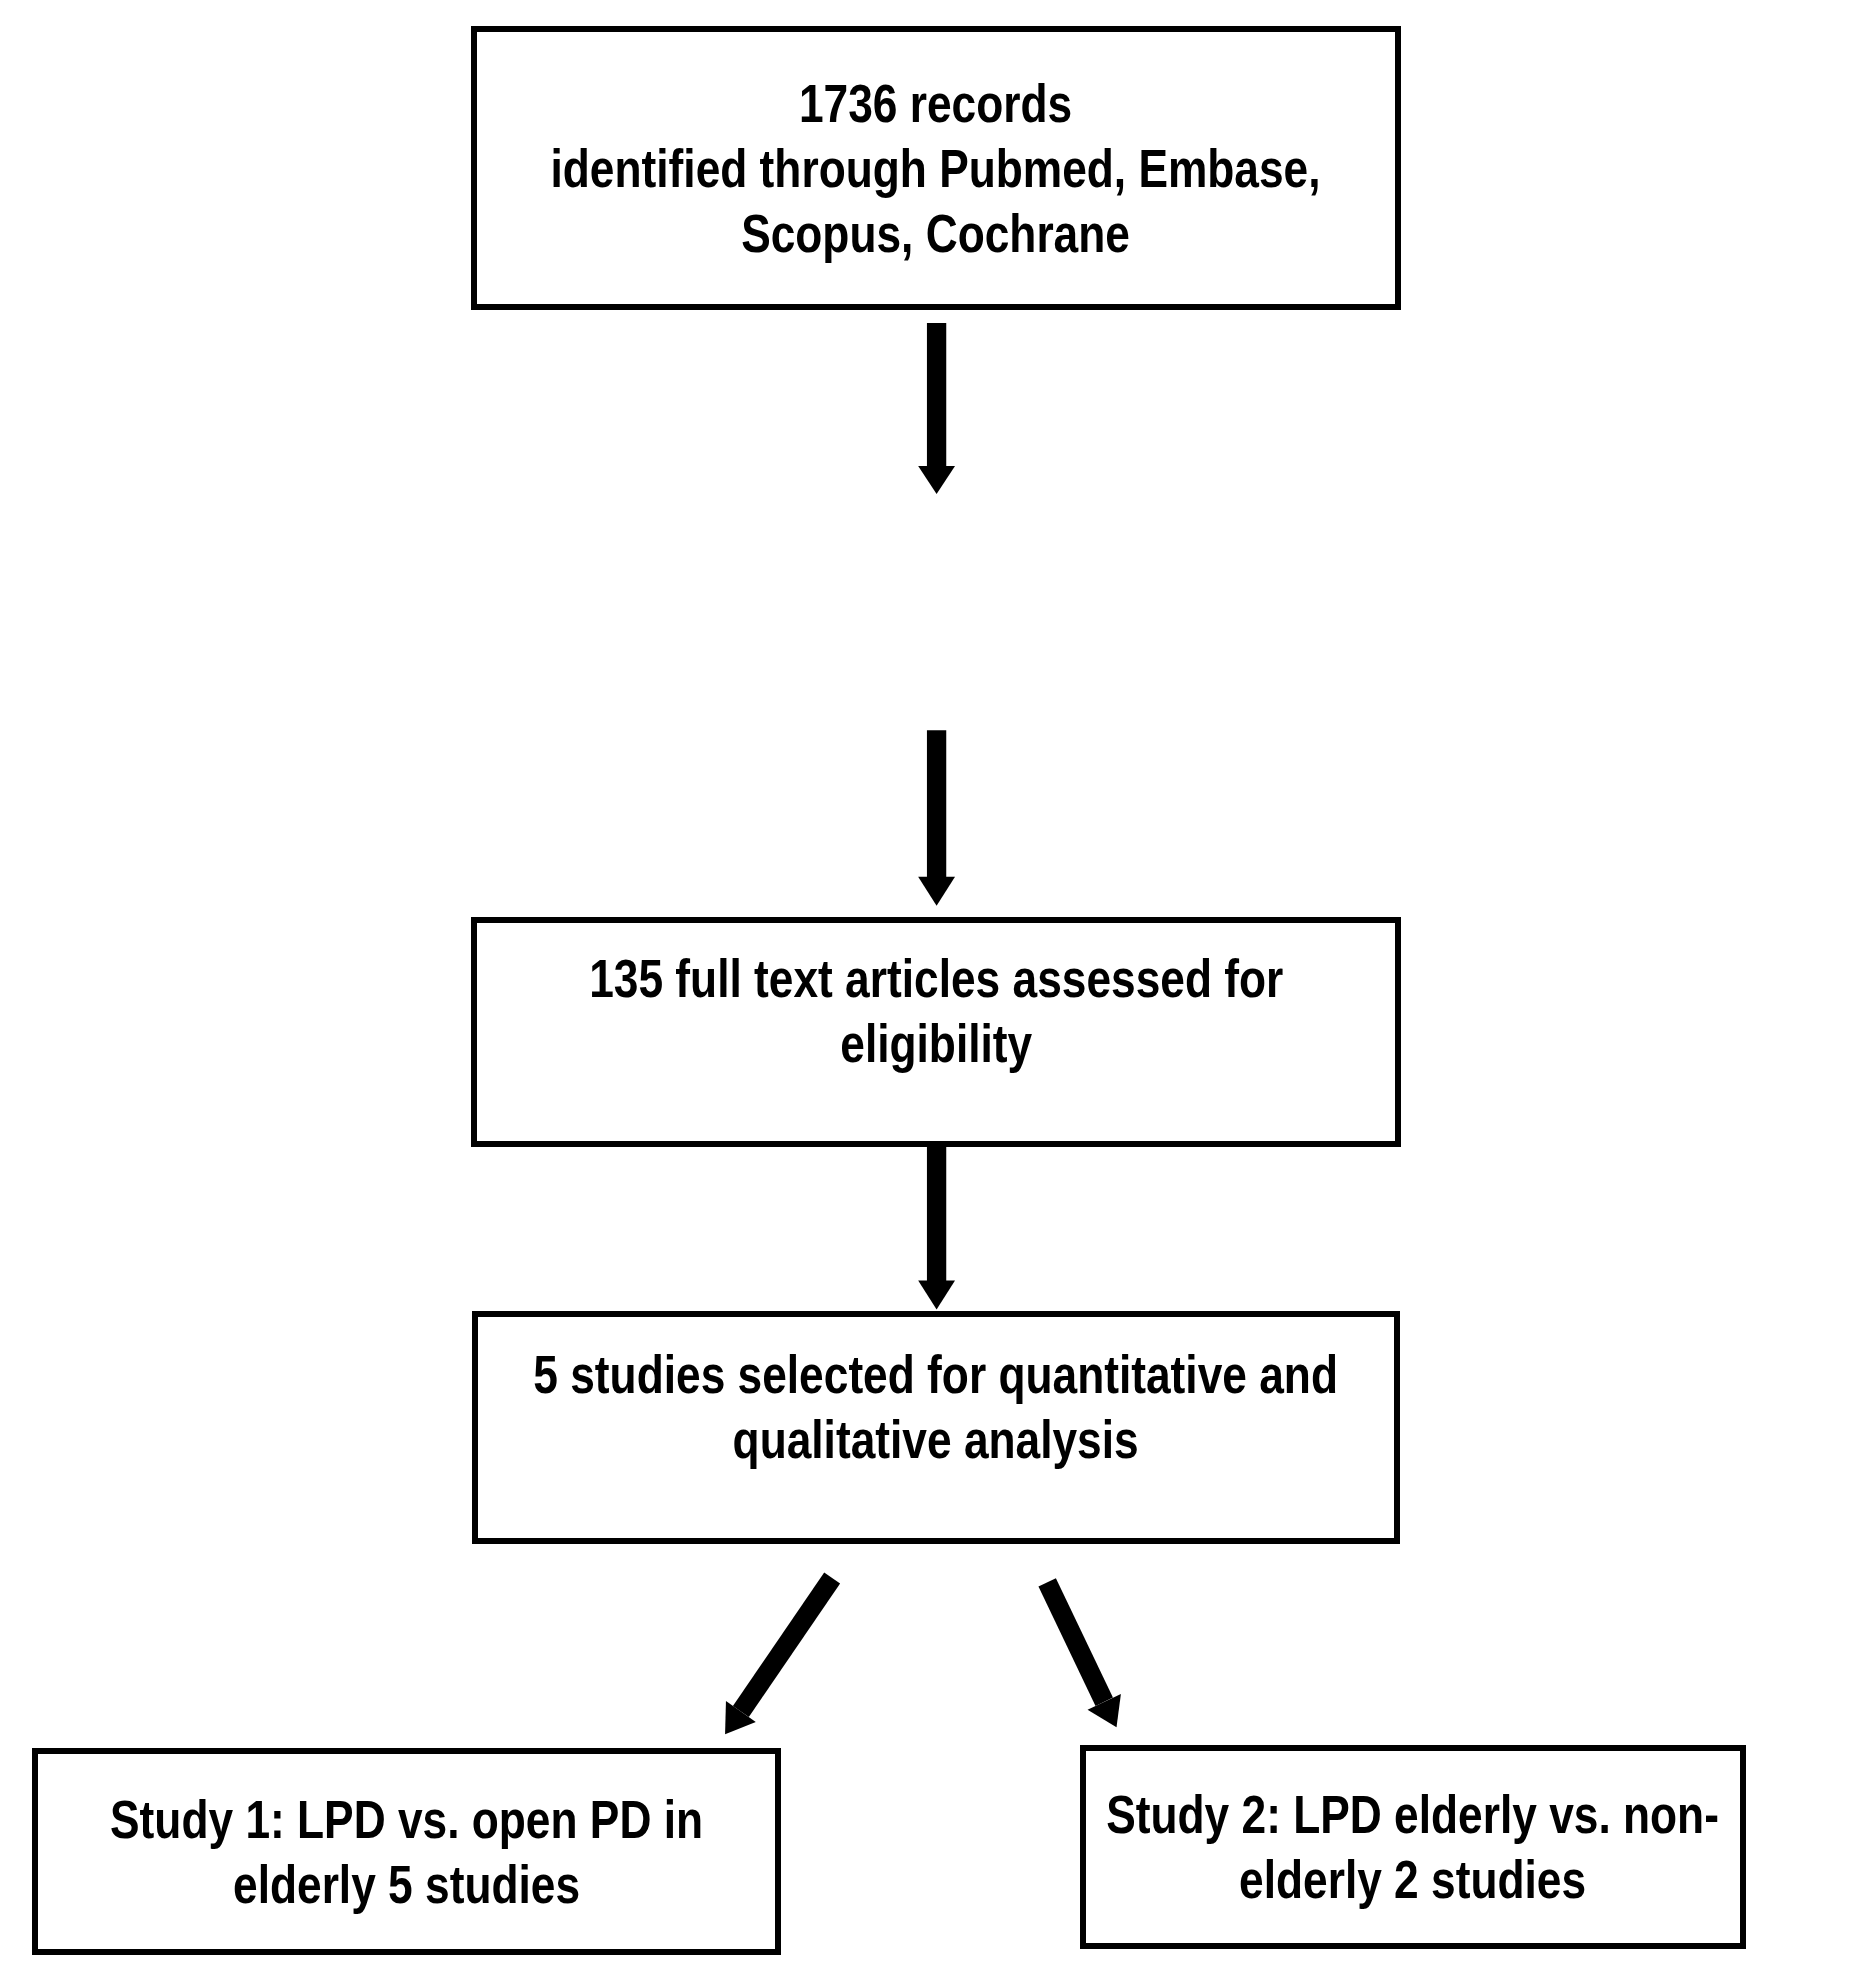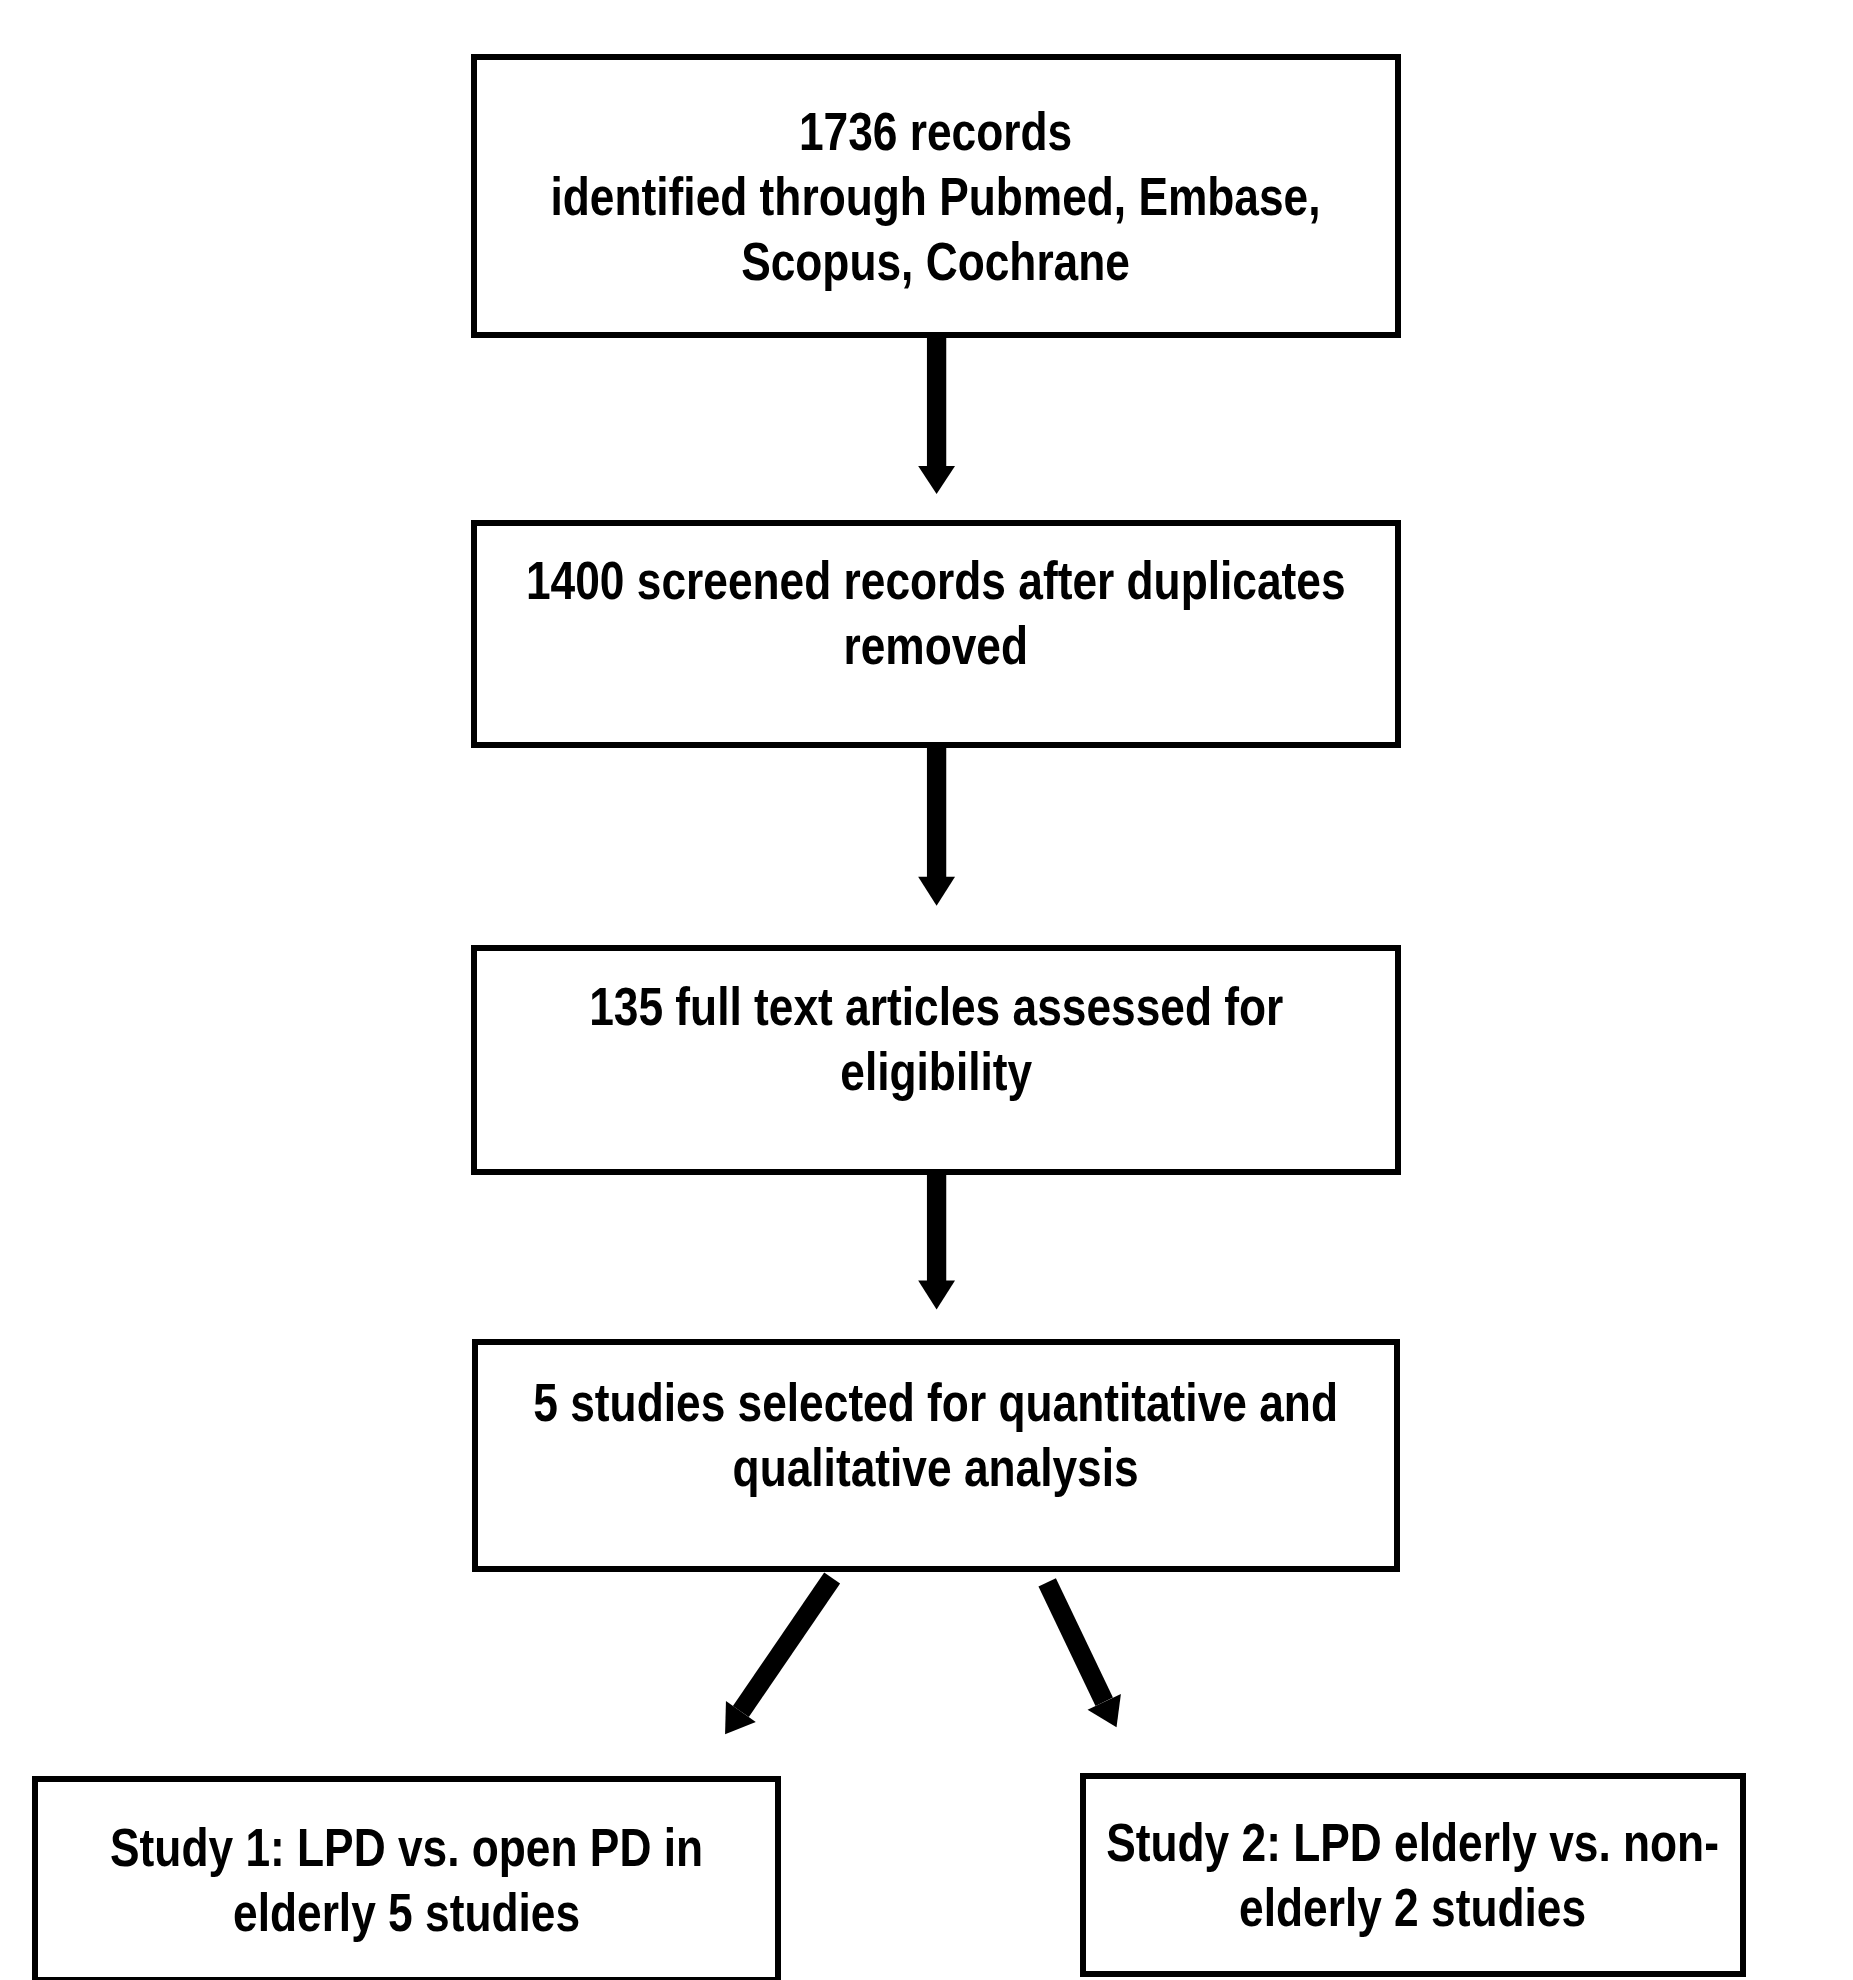--- a/index.html
+++ b/index.html
@@ -23,21 +23,20 @@
     background: #ffffff;
     display: flex;
     flex-direction: column;
     align-items: center;
     justify-content: center;
     text-align: center;
     color: #000000;
     font-weight: bold;
     font-size: 54px;
     line-height: 65px;
-    margin-top: 28px;
   }
   .box .txt {
     transform: scaleX(0.82);
     transform-origin: 50% 50%;
     white-space: nowrap;
   }
   
   .bias-up { padding-bottom: 42px; }
 
   #box-identification { left: 471px; top: 26px;  width: 930px; height: 284px; }
@@ -81,26 +80,20 @@
   </svg>
 
   <div class="box" id="box-identification">
     <div class="txt">
       <div>1736 records</div>
       <div>identified through Pubmed, Embase,</div>
       <div>Scopus, Cochrane</div>
     </div>
   </div>
 
-  <div class="box bias-up" id="box-screening">
-    <div class="txt">
-      <div>1400 screened records after duplicates</div>
-      <div>removed</div>
-    </div>
-  </div>
 
   <div class="box bias-up" id="box-eligibility">
     <div class="txt">
       <div>135 full text articles assessed for</div>
       <div>eligibility</div>
     </div>
   </div>
 
   <div class="box bias-up" id="box-included">
     <div class="txt">

